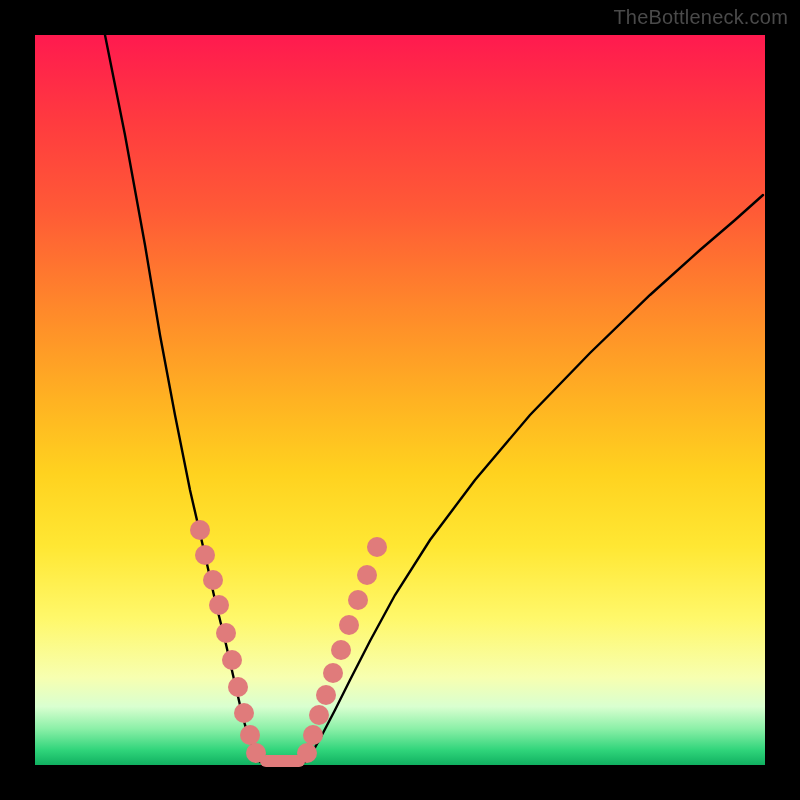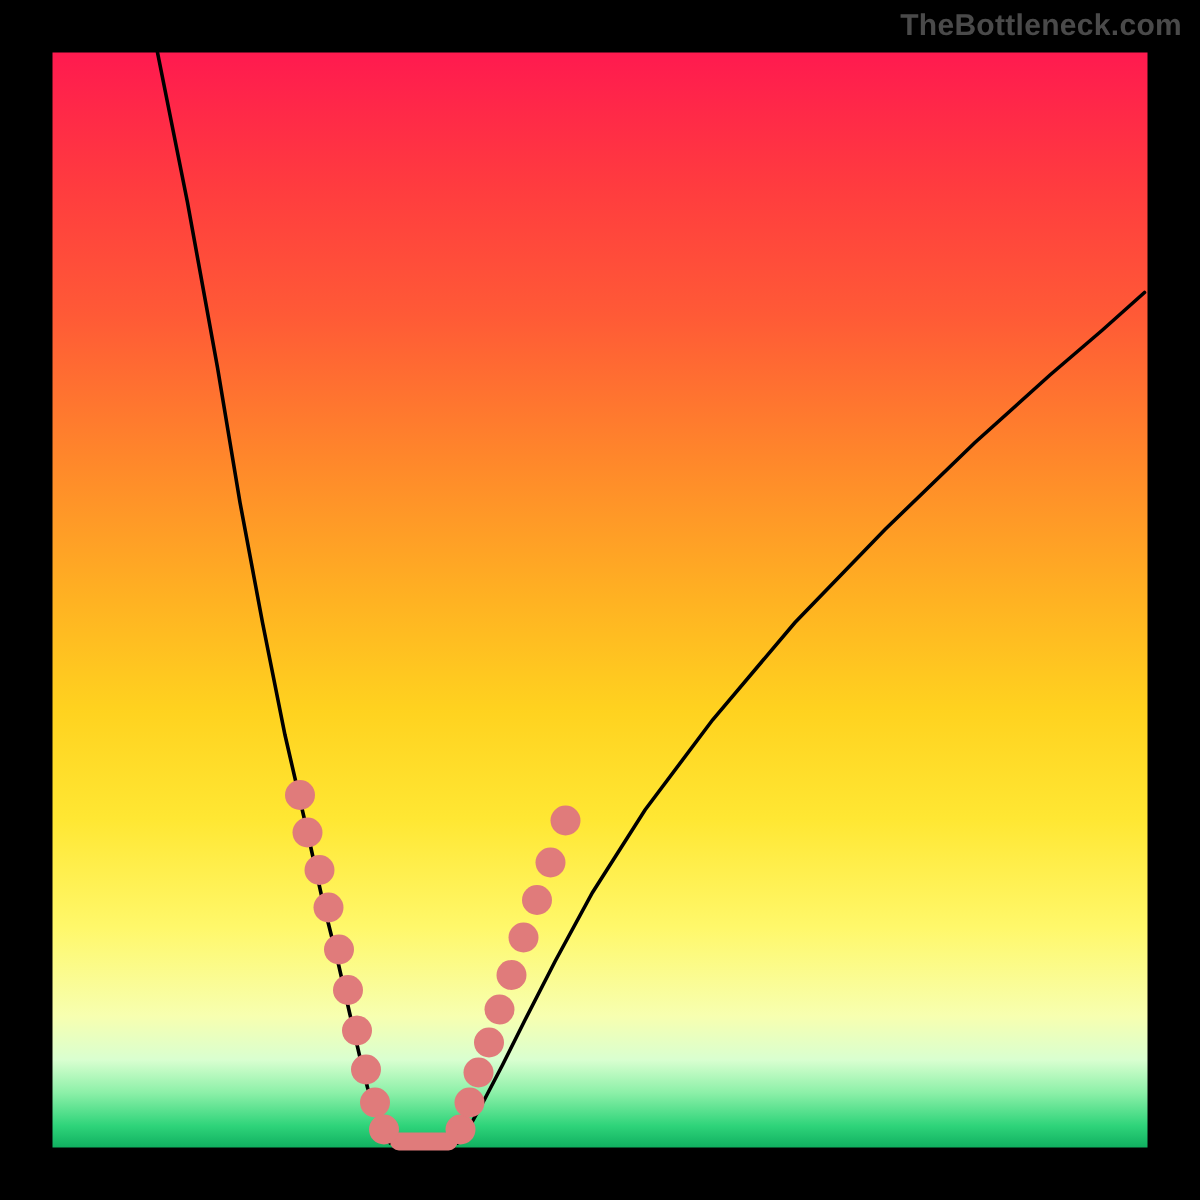--- a/index.html
+++ b/index.html
@@ -39,21 +39,21 @@
       #8cf0a8 95%,
       #2fd47a 98%,
       #10b060 100%);
   }
   .watermark {
     position: absolute;
     top: 6px;
     right: 12px;
     color: #4a4a4a;
     font-size: 20px;
-    font-weight: 700;
+    font-weight: 400;
     letter-spacing: 0.2px;
     pointer-events: none;
     user-select: none;
   }
   svg.curve {
     position: absolute;
     left: 0;
     top: 0;
     width: 730px;
     height: 730px;

